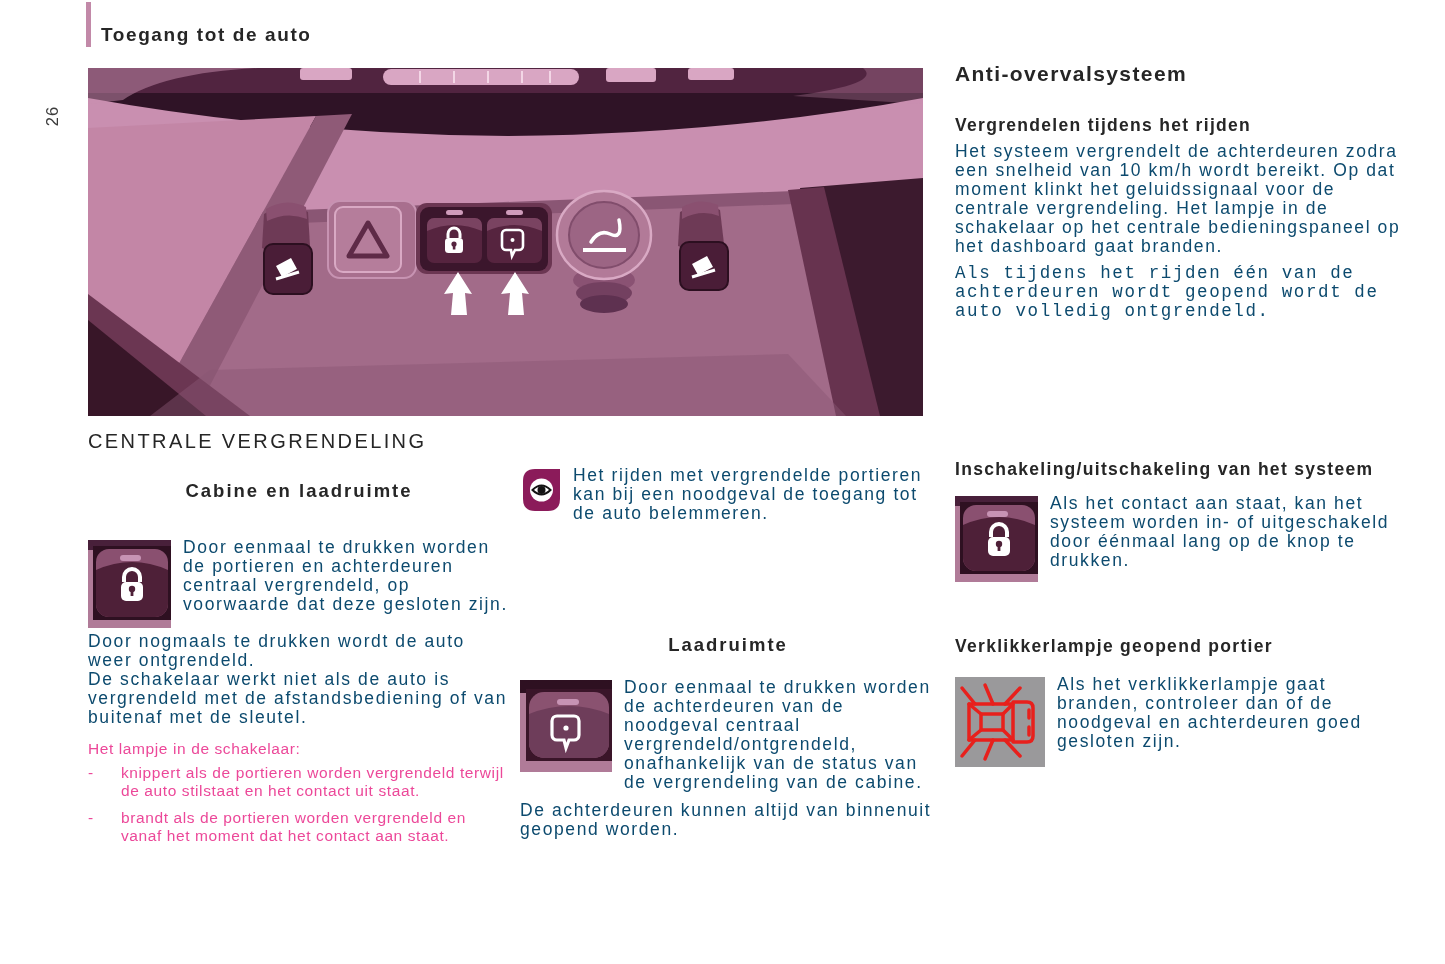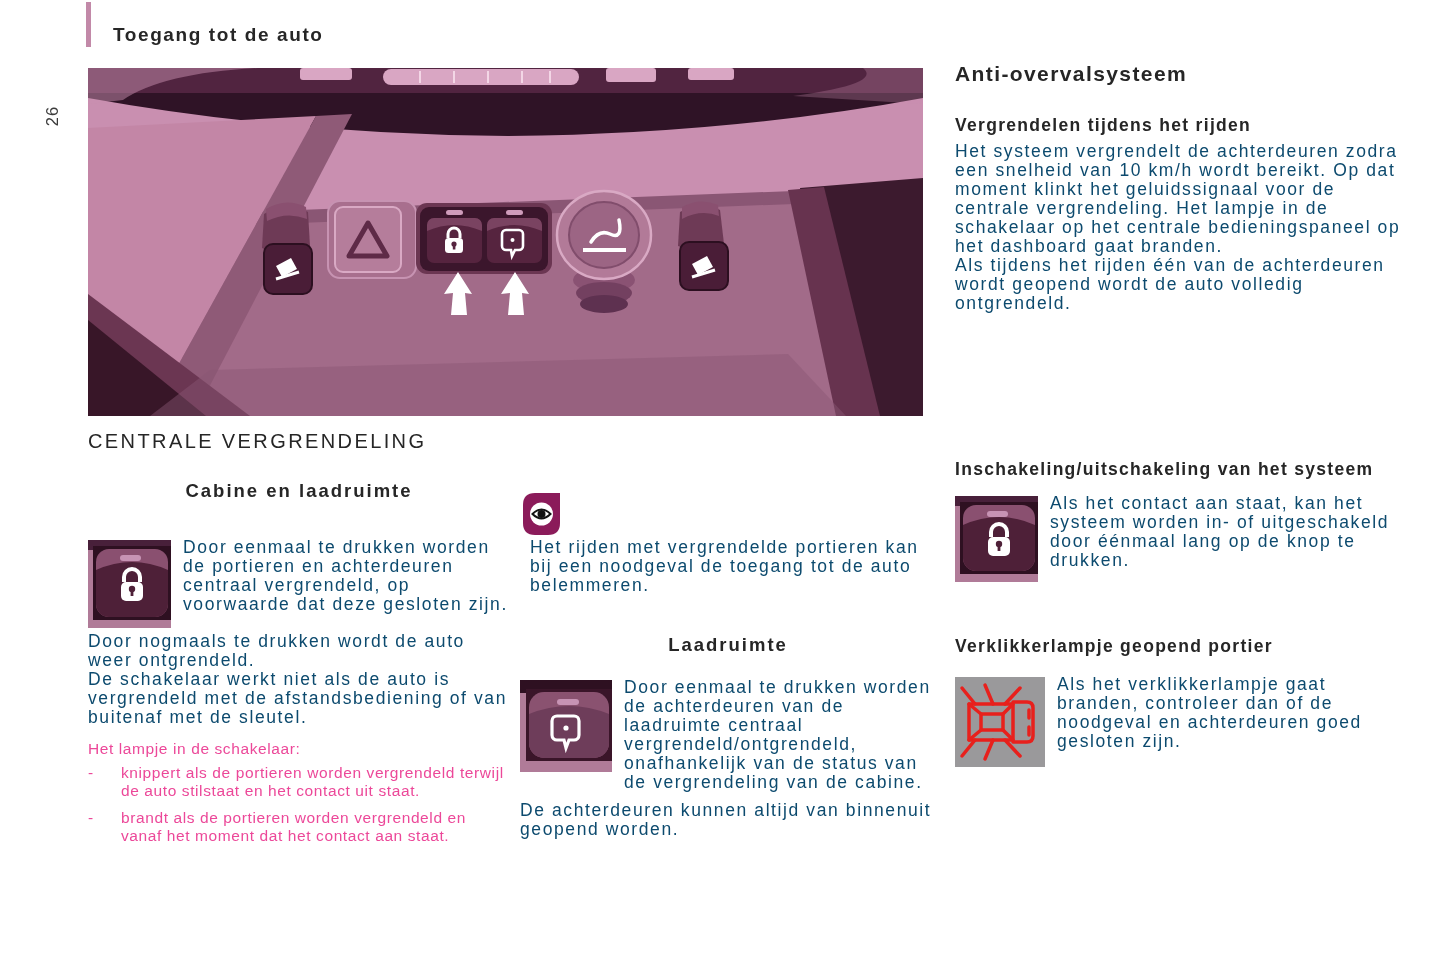--- a/index.html
+++ b/index.html
@@ -1,20 +1,20 @@
 <!DOCTYPE html>
 <html><head>
 <meta charset="utf-8">
 <style>
   html,body{margin:0;padding:0;background:#ffffff;}
   .page{position:relative;width:1445px;height:964px;background:#ffffff;overflow:hidden;
         font-family:"Liberation Sans","DejaVu Sans",sans-serif;color:#3a3a3a;}
   .abs{position:absolute;}
   
-  .h-top{font-size:19px;font-weight:bold;letter-spacing:1.6px;color:#262626;margin-left:12px;}
+  .h-top{font-size:19px;font-weight:bold;letter-spacing:1.6px;color:#262626;}
   .h1caps{font-size:20px;font-weight:normal;letter-spacing:2.4px;color:#262626;}
   .h1{font-size:21px;font-weight:bold;letter-spacing:1.4px;color:#262626;}
   .h2{font-size:18.5px;font-weight:bold;letter-spacing:2px;color:#262626;text-align:center;}
   .h3{font-size:17.5px;font-weight:bold;letter-spacing:1.3px;line-height:21px;color:#262626;}
   .body-t{font-size:17.5px;letter-spacing:1.6px;line-height:19px;color:#0c4a6e;}
   .small-t{font-size:15.5px;letter-spacing:0.6px;line-height:18px;color:#ec4899;}
   p{margin:0;}
   .accent-bar{left:86px;top:2px;width:5px;height:45px;background:#c289a8;}
   .pagenum{left:30px;top:94px;width:44px;height:44px;display:flex;align-items:center;justify-content:center;
            transform:rotate(-90deg);font-size:16.5px;letter-spacing:1px;color:#3c3c3c;}
@@ -151,21 +151,21 @@
     <div class="bullet small-t" style="margin-top:6px;">
       <span class="dash">-</span>
       <span class="btxt">knippert als de portieren worden vergrendeld terwijl de auto stilstaat en het contact uit staat.</span>
     </div>
     <div class="bullet small-t" style="margin-top:9px;">
       <span class="dash">-</span>
       <span class="btxt">brandt als de portieren worden vergrendeld en vanaf het moment dat het contact aan staat.</span>
     </div>
   </div>
 
-  <div class="abs col2 eye-row" style="top:490px;flex-direction:column;">
+  <div class="abs col2 eye-row" style="top:466px;">
     <span>
       <svg viewBox="0 0 43 48" width="43" height="48">
         <path d="M40,3 V33 Q40,45 28,45 H15 Q3,45 3,33 V15 Q3,3 15,3 H40 Z" fill="#8b1b5a"></path>
         <circle cx="21.5" cy="24" r="11.5" fill="#ffffff"></circle>
         <path d="M12.5,24 Q21.5,15 30.5,24 Q21.5,33 12.5,24 Z" fill="#ffffff" stroke="#141414" stroke-width="2"></path>
         <circle cx="21.5" cy="24" r="4" fill="#141414"></circle>
       </svg>
     </span>
     <p class="body-t etxt">Het rijden met vergrendelde portieren kan bij een noodgeval de toegang tot de auto belemmeren.</p>
   </div>
@@ -176,29 +176,29 @@
         <rect width="92" height="92" fill="#b07b98"></rect>
         <rect x="0" y="0" width="92" height="13" fill="#2e1021"></rect>
         <rect x="6" y="9" width="86" height="72" fill="#3a1529"></rect>
         <rect x="9" y="12" width="80" height="66" rx="15" fill="#8a5270"></rect>
         <path d="M9,34 q40,-16 80,0 v29 a15,15 0 0 1 -15,15 h-50 a15,15 0 0 1 -15,-15 z" fill="#6e3d5a"></path>
         <rect x="37" y="19" width="22" height="6" rx="3" fill="#c793b4"></rect>
         <path d="M37,36 h17 a5,5 0 0 1 5,5 v14 a5,5 0 0 1 -5,5 h-5 l-3,8 l-2,-8 h-7 a5,5 0 0 1 -5,-5 v-14 a5,5 0 0 1 5,-5 z" fill="none" stroke="#ffffff" stroke-width="3.2"></path>
         <circle cx="46" cy="48" r="2.6" fill="#ffffff"></circle>
       </svg>
     </span>
-    <p class="body-t">Door eenmaal te drukken worden de achterdeuren van de laadruimte centraal vergrendeld/ontgrendeld, onafhankelijk van de status van de vergrendeling van de cabine.</p>
+    <p class="body-t">Door eenmaal te drukken worden de achterdeuren van de noodgeval centraal vergrendeld/ontgrendeld, onafhankelijk van de status van de vergrendeling van de cabine.</p>
     <p class="body-t clear" style="margin-top:9px;">De achterdeuren kunnen altijd van binnenuit geopend worden.</p>
   </div>
 
   <div class="abs col3" style="top:62px;">
     <div class="h1">Anti-overvalsysteem</div>
     <div class="h3" style="margin-top:29px;">Vergrendelen tijdens het rijden</div>
     <p class="body-t" style="margin-top:6px;">Het systeem vergrendelt de achterdeuren zodra een snelheid van 10 km/h wordt bereikt. Op dat moment klinkt het geluidssignaal voor de centrale vergrendeling. Het lampje in de schakelaar op het centrale bedieningspaneel op het dashboard gaat branden.</p>
-    <p class="body-t" style="">Als tijdens het rijden één van de achterdeuren wordt geopend wordt de auto volledig ontgrendeld.</p>
+    <p class="body-t" style="margin-top:8px;font-family:Liberation Mono, monospace;">Als tijdens het rijden één van de achterdeuren wordt geopend wordt de auto volledig ontgrendeld.</p>
   </div>
 
   <div class="abs col3" style="top:459px;">
     <div class="h3">Inschakeling/uitschakeling van het systeem</div>
     <div style="margin-top:14px;">
       <span class="icon-float">
         <svg viewBox="0 0 83 86" width="83" height="86">
           <rect width="83" height="86" fill="#b07b98"></rect>
           <rect x="0" y="0" width="83" height="10" fill="#48203a"></rect>
           <rect x="5" y="6" width="78" height="72" fill="#2e1021"></rect>

